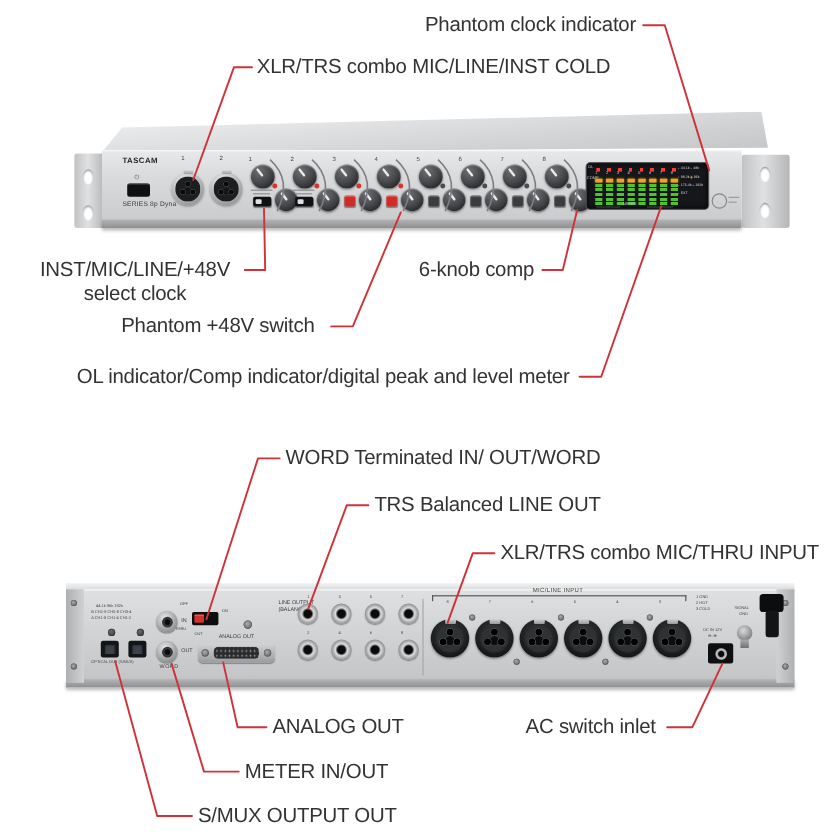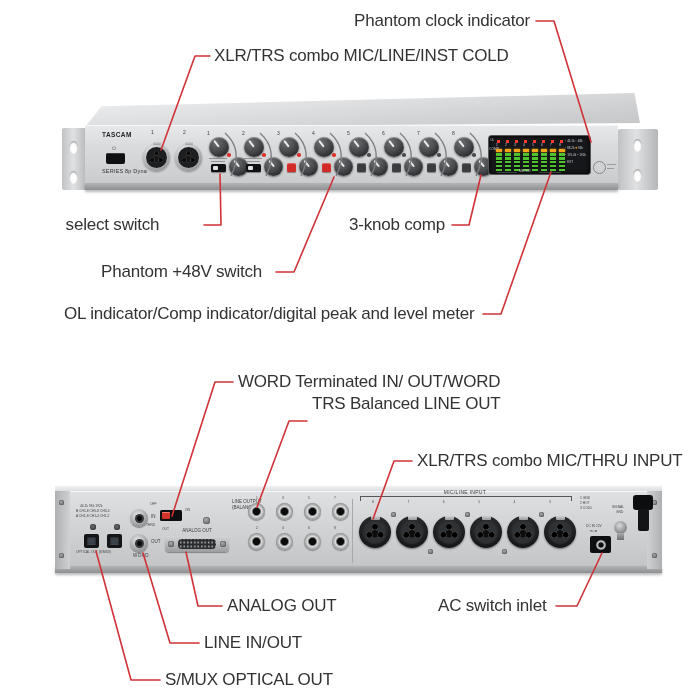--- a/index.html
+++ b/index.html
@@ -339,24 +339,25 @@
     <polyline points="222,606 198,606 186,552"></polyline>
     <polyline points="556,606 577,606 602,553"></polyline>
     <polyline points="199,643 170,643 143,553"></polyline>
     <polyline points="160,680 131,680 96,551"></polyline>
   </g>
 </svg>
 
 <div class="lbl" style="right:170px;top:11px">Phantom clock indicator</div>
 <div class="lbl" style="left:214px;top:46px">XLR/TRS combo MIC/LINE/INST COLD</div>
 <div class="abs" style="left:25px;top:215px;width:175px;text-align:center">
-  <div class="lbl" style="position:static">select switch</div>
+  <div class="lbl" style="position:static">INST/MIC/LINE/+48V</div>
+  <div class="lbl" style="position:static">select clock</div>
 </div>
-<div class="lbl" style="left:349px;top:215px">3-knob comp</div>
+<div class="lbl" style="left:349px;top:215px">6-knob comp</div>
 <div class="lbl" style="left:101px;top:262px">Phantom +48V switch</div>
 <div class="lbl" style="left:64px;top:304px">OL indicator/Comp indicator/digital peak and level meter</div>
 <div class="lbl" style="left:238px;top:372px">WORD Terminated IN/ OUT/WORD</div>
-<div class="lbl" style="left:312px;top:394px">TRS Balanced LINE OUT</div>
+<div class="lbl" style="left:312px;top:411px">TRS Balanced LINE OUT</div>
 <div class="lbl" style="left:417px;top:451px">XLR/TRS combo MIC/THRU INPUT</div>
 <div class="lbl" style="left:227px;top:596px">ANALOG OUT</div>
 <div class="lbl" style="left:438px;top:596px">AC switch inlet</div>
-<div class="lbl" style="left:204px;top:633px">LINE IN/OUT</div>
-<div class="lbl" style="left:165px;top:670px">S/MUX OPTICAL OUT</div>
+<div class="lbl" style="left:204px;top:633px">METER IN/OUT</div>
+<div class="lbl" style="left:165px;top:670px">S/MUX OUTPUT OUT</div>
 
 </body></html>

